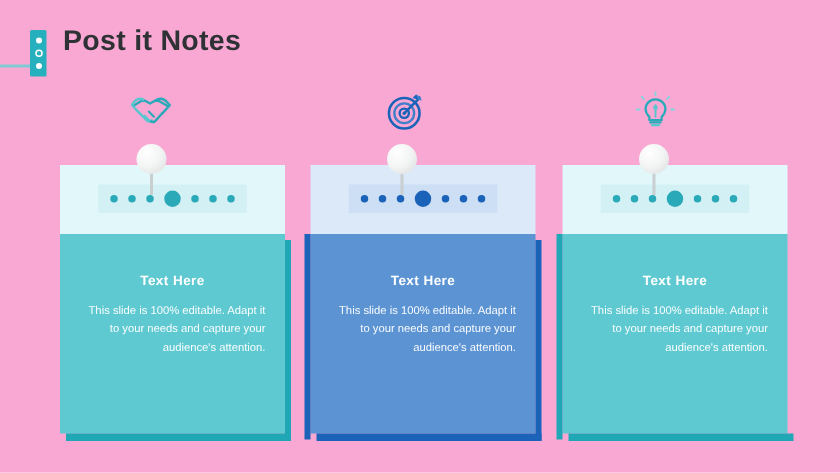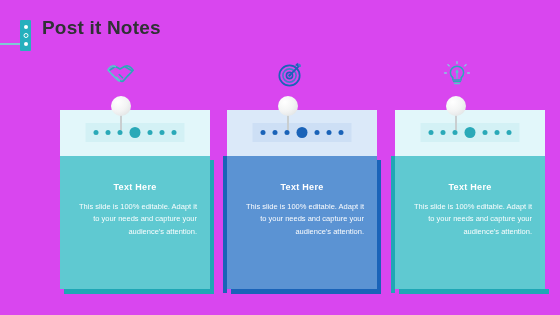--- a/index.html
+++ b/index.html
@@ -2,21 +2,21 @@
 <html><head>
 <meta charset="utf-8">
 <style>
   html,body{margin:0;padding:0;}
   body{
     width:560px;height:315px;
     background:#ffffff;
     font-family:"Liberation Sans", sans-serif;
     overflow:hidden;position:relative;
   }
-  .slide{position:absolute;inset:0;background:#d946ef;}
+  .slide{position:absolute;inset:0;background:#f9a8d4;}
 
   
   .header{position:absolute;left:0;top:8px;width:100%;height:46px;}
   .logo-rule{
     position:absolute;left:0;top:35px;width:24px;height:2px;
     background:#7fc9d4;
   }
   .logo-bar{
     position:absolute;left:20px;top:12px;width:11px;height:31px;
     background:#26b0bd;border-radius:1px;
@@ -29,21 +29,21 @@
   .logo-bar .ld.d2{top:13px;background:transparent;border:1px solid #ffffff;width:3px;height:3px;}
   .logo-bar .ld.d3{top:22px;}
   .page-title{
     position:absolute;left:42px;top:9px;
     font-size:19px;font-weight:bold;color:#2f3234;
     letter-spacing:.2px;white-space:nowrap;
   }
 
   
   .cards{position:absolute;left:0;top:54px;width:560px;height:240px;}
-  .card{position:absolute;top:0;width:124px;height:235px;margin-left:20px;}
+  .card{position:absolute;top:0;width:124px;height:235px;}
   .card.c0{left:40px;}
   .card.c1{left:207px;}
   .card.c2{left:375px;}
 
   .icon-wrap{
     position:absolute;left:0;top:0;width:100%;height:40px;
     display:flex;align-items:center;justify-content:center;
   }
   .icon-wrap svg{display:block;}
 

